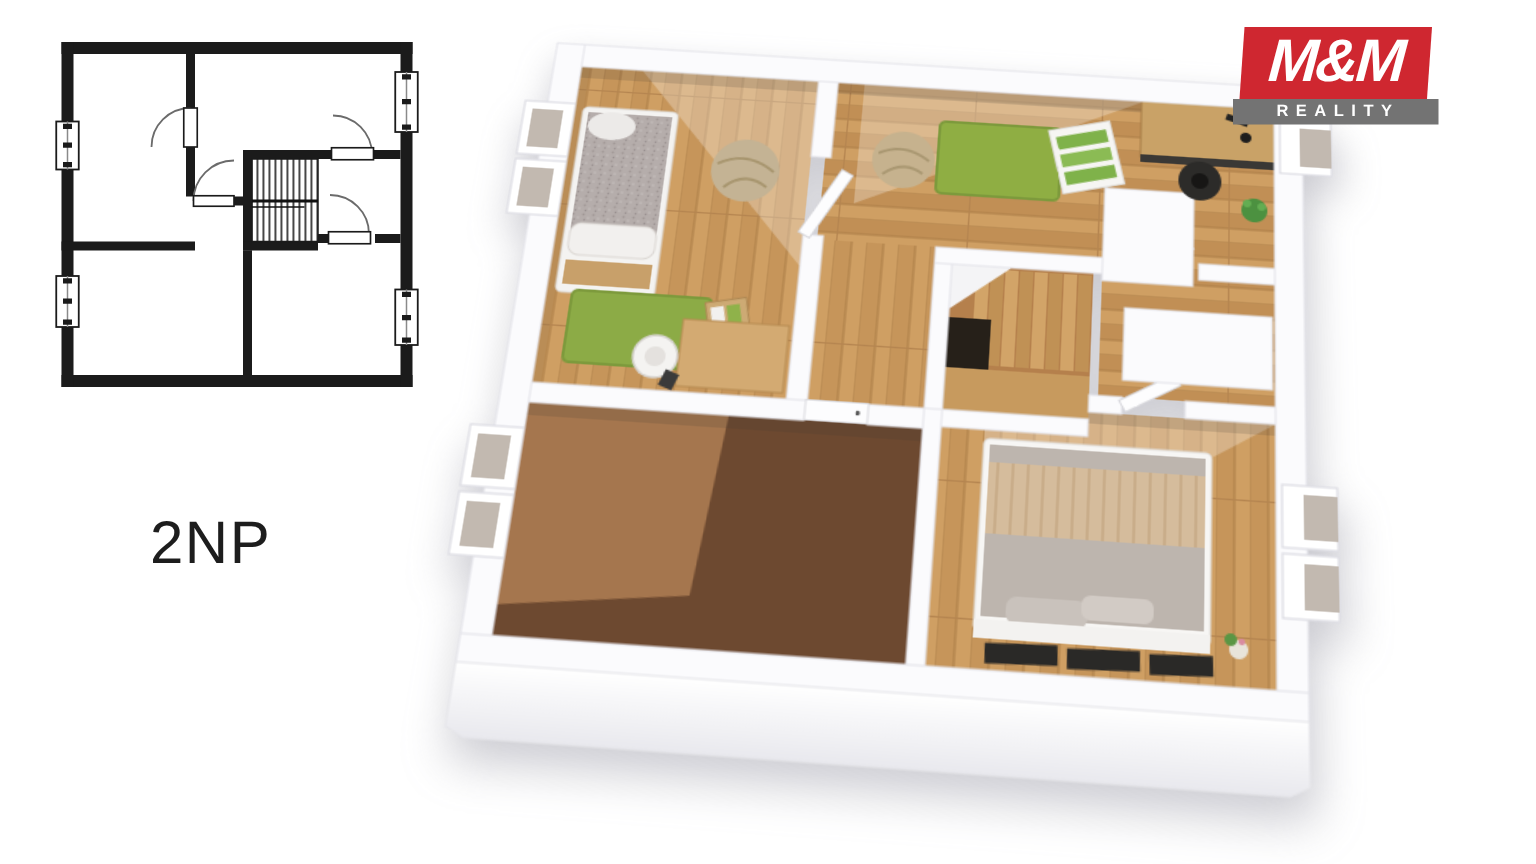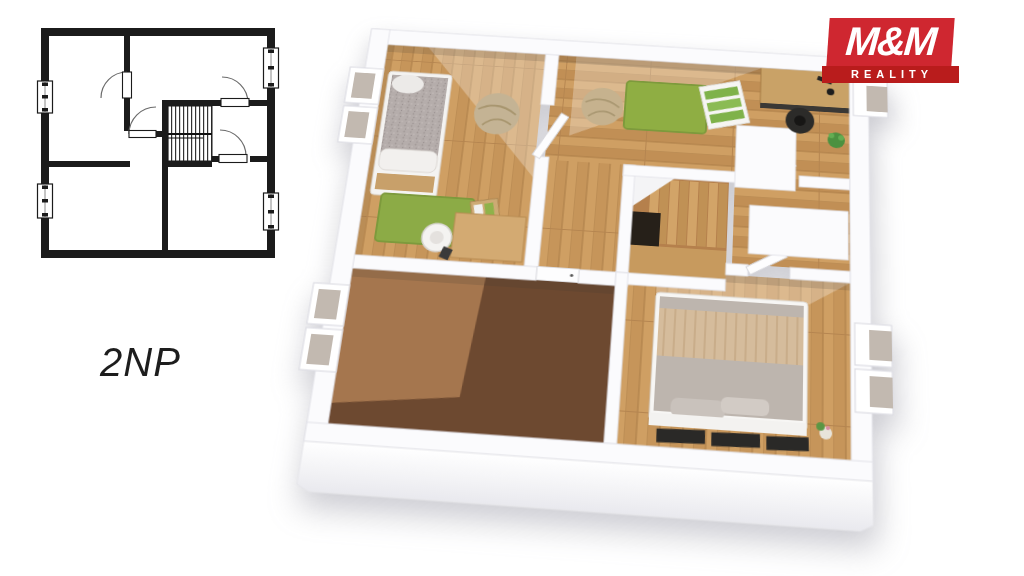--- a/index.html
+++ b/index.html
@@ -8,27 +8,27 @@
   
   #plan2d{position:absolute;left:35px;top:14px;width:246px;height:252px;}
   .w2d{fill:#1b1b1b;}
   .arc2d{fill:none;stroke:#6b6b6b;stroke-width:1.2;}
   .leaf2d{fill:#ffffff;stroke:#1b1b1b;stroke-width:1.1;}
   .win2d{fill:#ffffff;stroke:#1b1b1b;stroke-width:1.2;}
   .wline{stroke:#8a8a8a;stroke-width:1;}
   .wtick{fill:#1b1b1b;}
   
   #floor-label{position:absolute;left:100px;top:340px;font-size:40px;color:#1d1d1d;
-               letter-spacing:1px;font-style:italic;}
+               letter-spacing:1px;}
   
   #logo{position:absolute;left:822px;top:18px;width:137px;z-index:9;text-align:center;}
   #logo-brand{width:125px;height:48px;margin:0 auto;background:#cf2730;color:#ffffff;
               font-weight:bold;font-style:italic;font-size:40px;line-height:46px;
               letter-spacing:-2px;transform:skewX(-4deg);}
-  #logo-subtitle{width:137px;height:17px;background:#b91c1c;color:#ffffff;font-weight:bold;
+  #logo-subtitle{width:137px;height:17px;background:#737373;color:#ffffff;font-weight:bold;
                  font-size:11px;line-height:17px;letter-spacing:5px;padding-left:3px;
                  box-sizing:border-box;}
   
   #plan3d-wrap{position:absolute;left:330px;top:8px;width:560px;height:500px;z-index:1;
                transform-origin:50% 45%;
                transform:perspective(1100px) rotateX(20deg) rotateZ(4deg) scale(0.99);
                filter:drop-shadow(4px 14px 14px rgba(110,110,125,.35));}
   #plan3d{overflow:visible;}
   .wall{fill:#fbfbfd;stroke:#e4e4ea;stroke-width:1;}
   .wallshade{fill:rgba(60,55,48,.16);}

